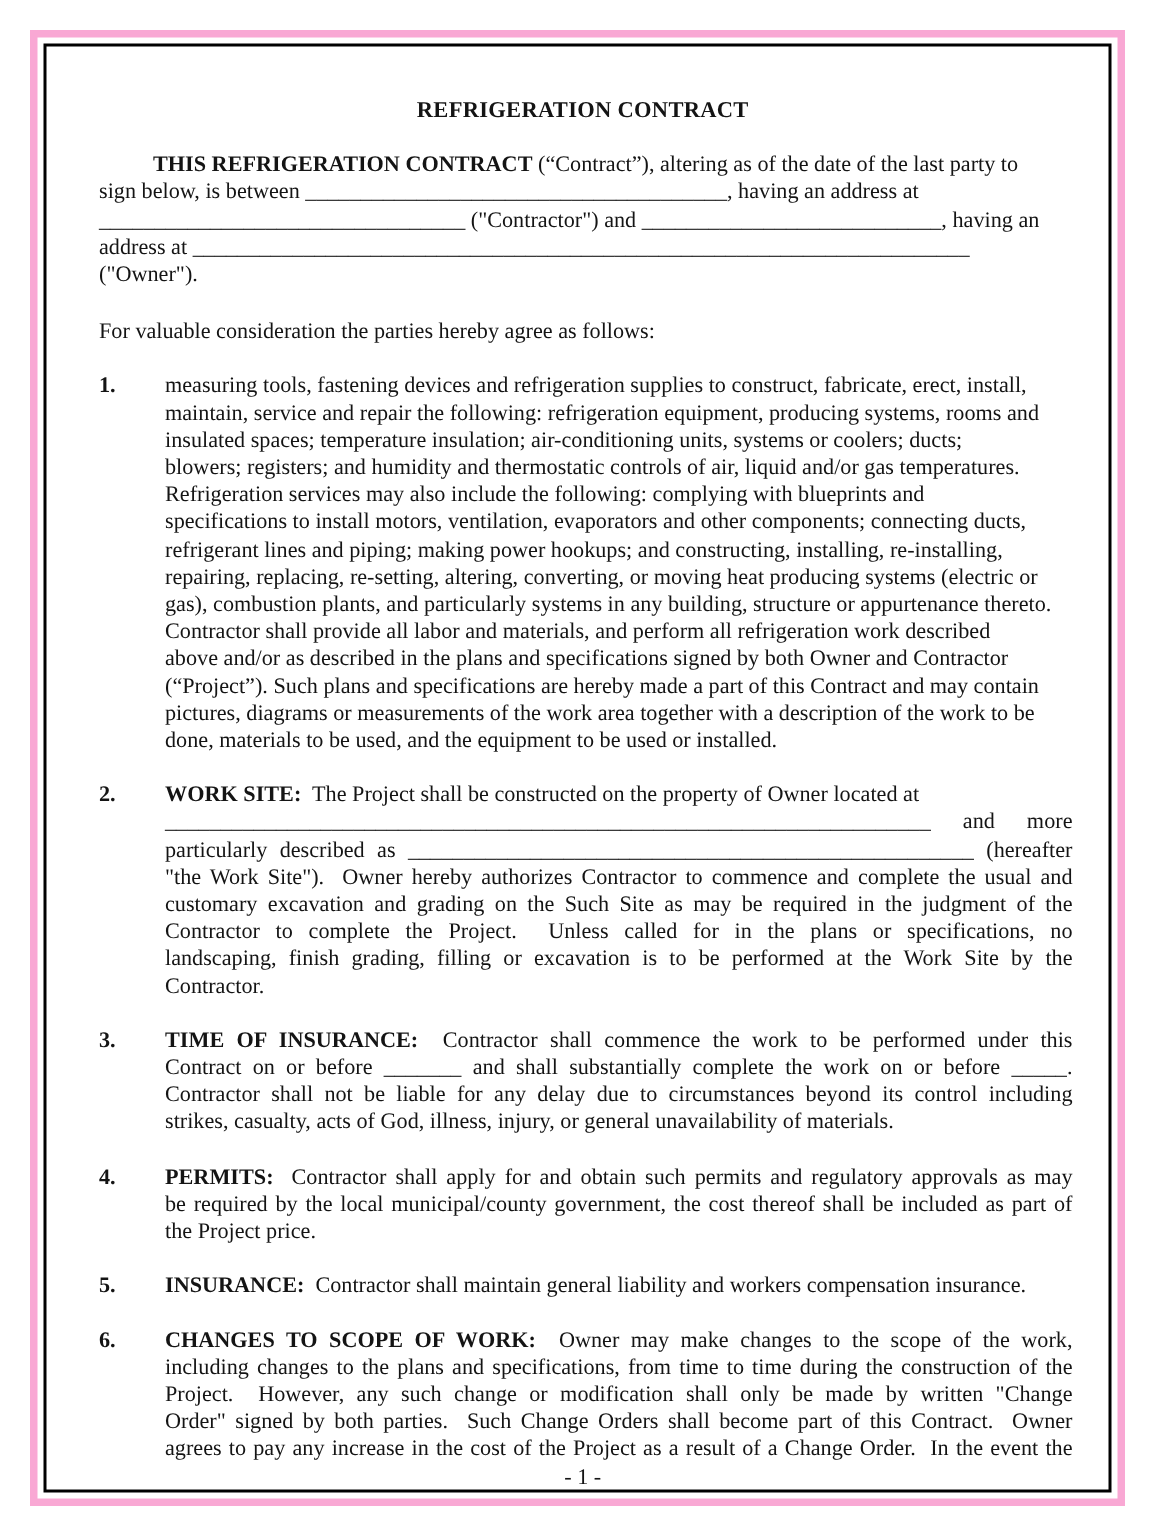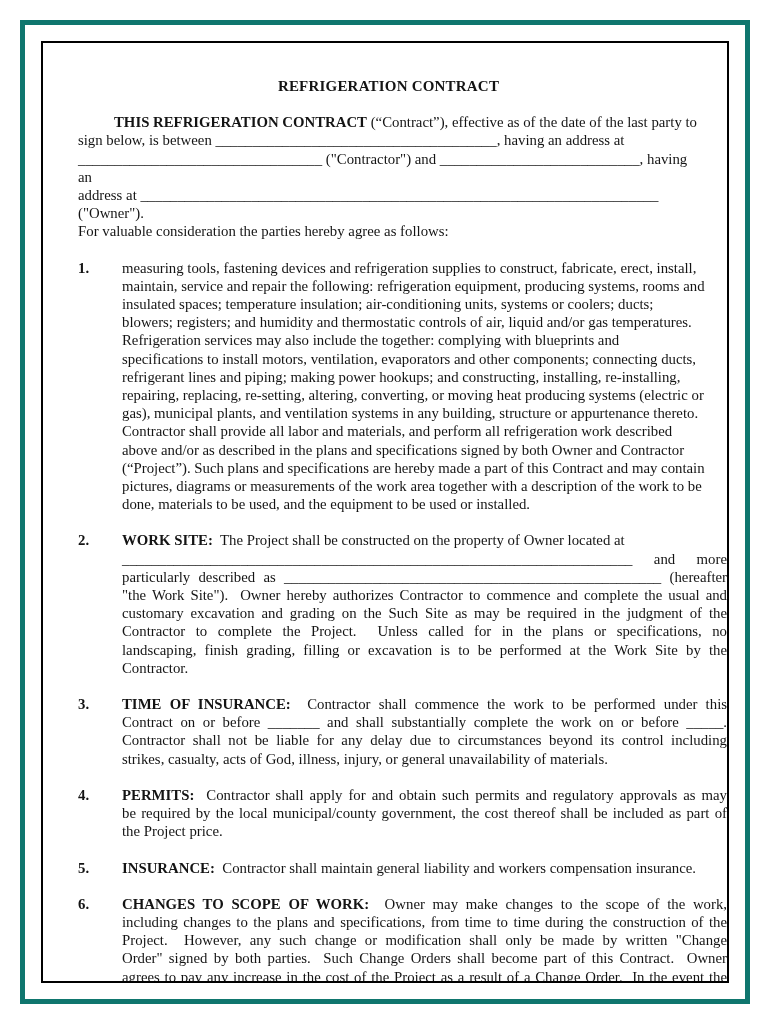--- a/index.html
+++ b/index.html
@@ -8,22 +8,22 @@
     background:#ffffff;
     font-family:"Liberation Serif","DejaVu Serif",serif;
     font-size:14.8px;
     color:#141414;
     position:relative;
     overflow:hidden;
   }
   .frame-outer{
     position:absolute;
     top:20px;left:20px;right:20px;bottom:20px;
-    border:5px solid #0f766e;
-    padding:16px;
+    border:5px solid #f9a8d4;
+    padding:4px;
     box-sizing:border-box;
   }
   .frame-inner{
     border:2px solid #000;
     box-sizing:border-box;
     height:100%;
     display:flex;
     flex-direction:column;
     padding:34px 28px 6px 35px;
     overflow:hidden;
@@ -32,21 +32,21 @@
   .b{font-weight:bold;}
   .title{
     text-align:center;
     font-weight:bold;
     font-size:15px;
     line-height:18.2px;
     letter-spacing:0.2px;
   }
   .intro{margin-top:18px;}
   .intro .indent{text-indent:36px;}
-  .consideration{}
+  .consideration{margin-top:20px;}
   .item{display:flex;margin-top:18px;}
   .num{width:44px;flex:none;font-weight:bold;line-height:18.2px;}
   .itembody{width:605px;flex:none;}
   
   .j-first .first-line{text-align-last:justify;}
   .j-mid .lines .ln:not(:last-child){text-align-last:justify;}
   .j-all .lines .ln{text-align-last:justify;}
   .footer{
     margin-top:auto;
     text-align:center;
@@ -56,43 +56,43 @@
 </style>
 </head>
 <body>
 
 <div class="frame-outer">
   <div class="frame-inner">
 
     <div class="title">REFRIGERATION CONTRACT</div>
 
     <div class="intro">
-      <div class="ln indent"><span class="b">THIS REFRIGERATION CONTRACT</span><span> (“Contract”), effective as of the date of the last party to</span></div>
+      <div class="ln indent"><span class="b">THIS REFRIGERATION CONTRACT</span><span> (“Contract”), altering as of the date of the last party to</span></div>
       <div class="lines">
           <div class="ln">sign below, is between ______________________________________, having an address at</div>
           <div class="ln">_________________________________ ("Contractor") and ___________________________, having an</div>
           <div class="ln">address at ______________________________________________________________________ ("Owner").</div>
         </div>
     </div>
 
     <div class="consideration ln">For valuable consideration the parties hereby agree as follows:</div>
 
     <div class="item">
       <div class="num">1.</div>
       <div class="itembody">
         <div class="lines">
             <div class="ln">measuring tools, fastening devices and refrigeration supplies to construct, fabricate, erect, install,</div>
             <div class="ln">maintain, service and repair the following: refrigeration equipment, producing systems, rooms and</div>
             <div class="ln">insulated spaces; temperature insulation; air-conditioning units, systems or coolers; ducts;</div>
             <div class="ln">blowers; registers; and humidity and thermostatic controls of air, liquid and/or gas temperatures.</div>
-            <div class="ln">Refrigeration services may also include the together: complying with blueprints and</div>
+            <div class="ln">Refrigeration services may also include the following: complying with blueprints and</div>
             <div class="ln">specifications to install motors, ventilation, evaporators and other components; connecting ducts,</div>
             <div class="ln">refrigerant lines and piping; making power hookups; and constructing, installing, re-installing,</div>
             <div class="ln">repairing, replacing, re-setting, altering, converting, or moving heat producing systems (electric or</div>
-            <div class="ln">gas), municipal plants, and ventilation systems in any building, structure or appurtenance thereto.</div>
+            <div class="ln">gas), combustion plants, and particularly systems in any building, structure or appurtenance thereto.</div>
             <div class="ln">Contractor shall provide all labor and materials, and perform all refrigeration work described</div>
             <div class="ln">above and/or as described in the plans and specifications signed by both Owner and Contractor</div>
             <div class="ln">(“Project”). Such plans and specifications are hereby made a part of this Contract and may contain</div>
             <div class="ln">pictures, diagrams or measurements of the work area together with a description of the work to be</div>
             <div class="ln">done, materials to be used, and the equipment to be used or installed.</div>
           </div>
       </div>
     </div>
 
     <div class="item j-mid">

